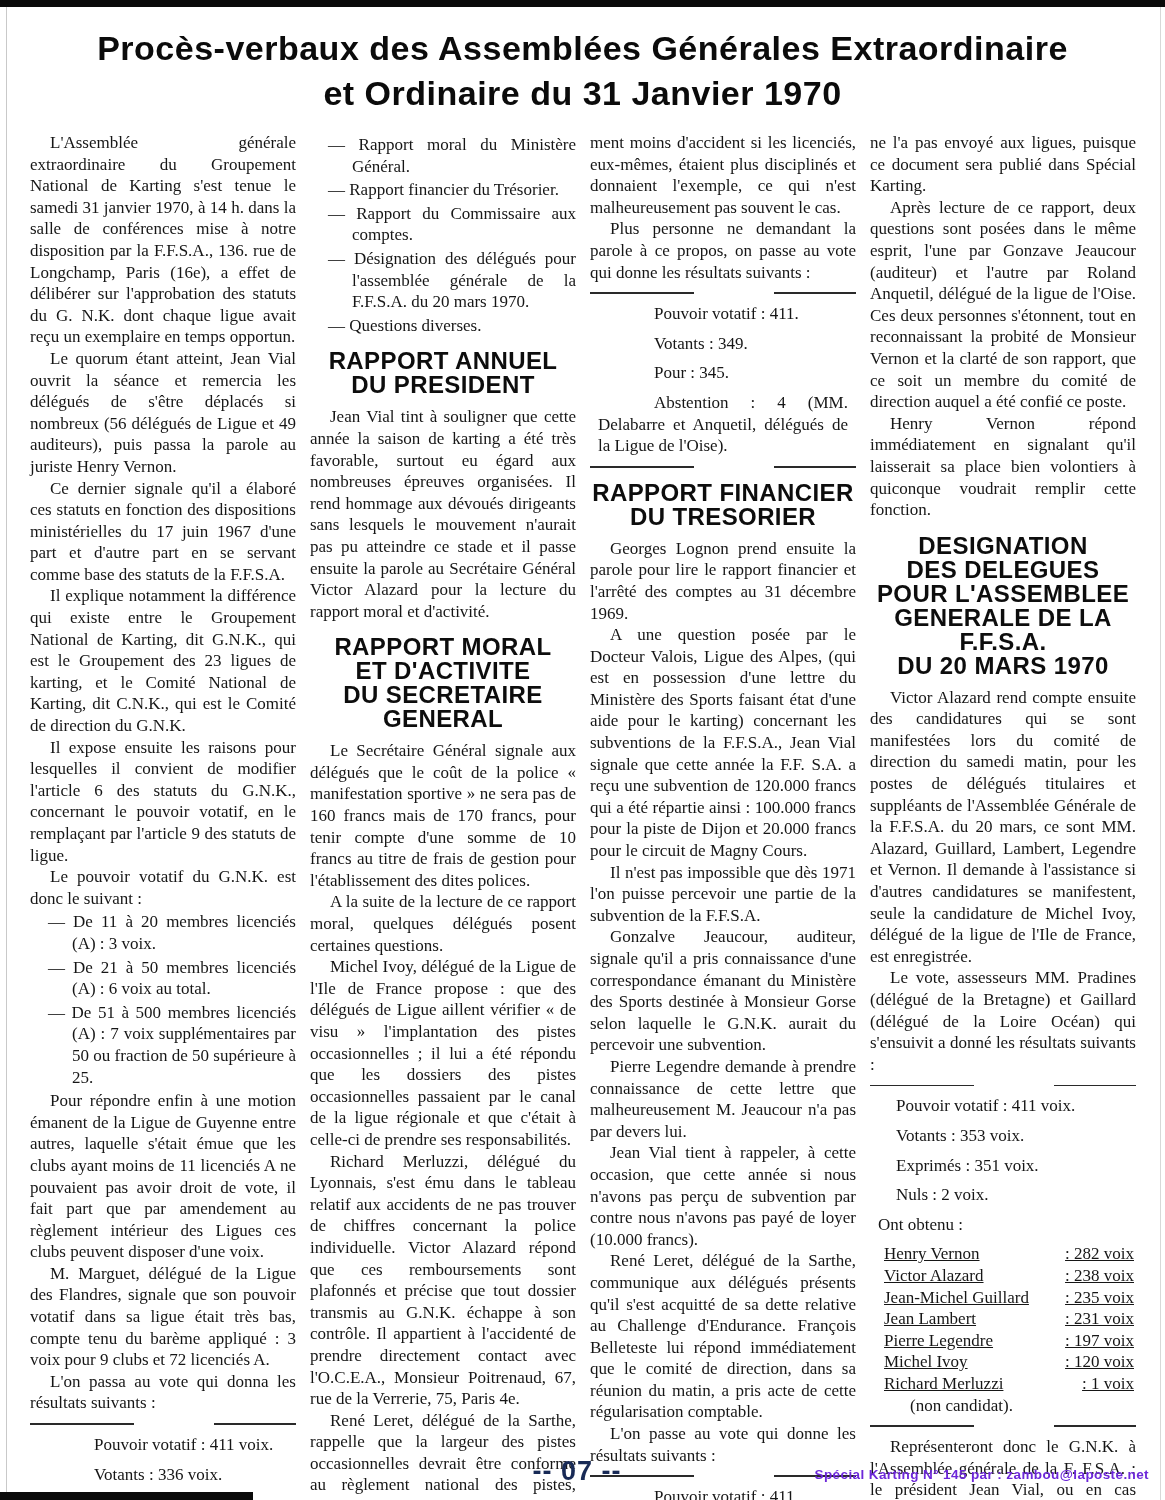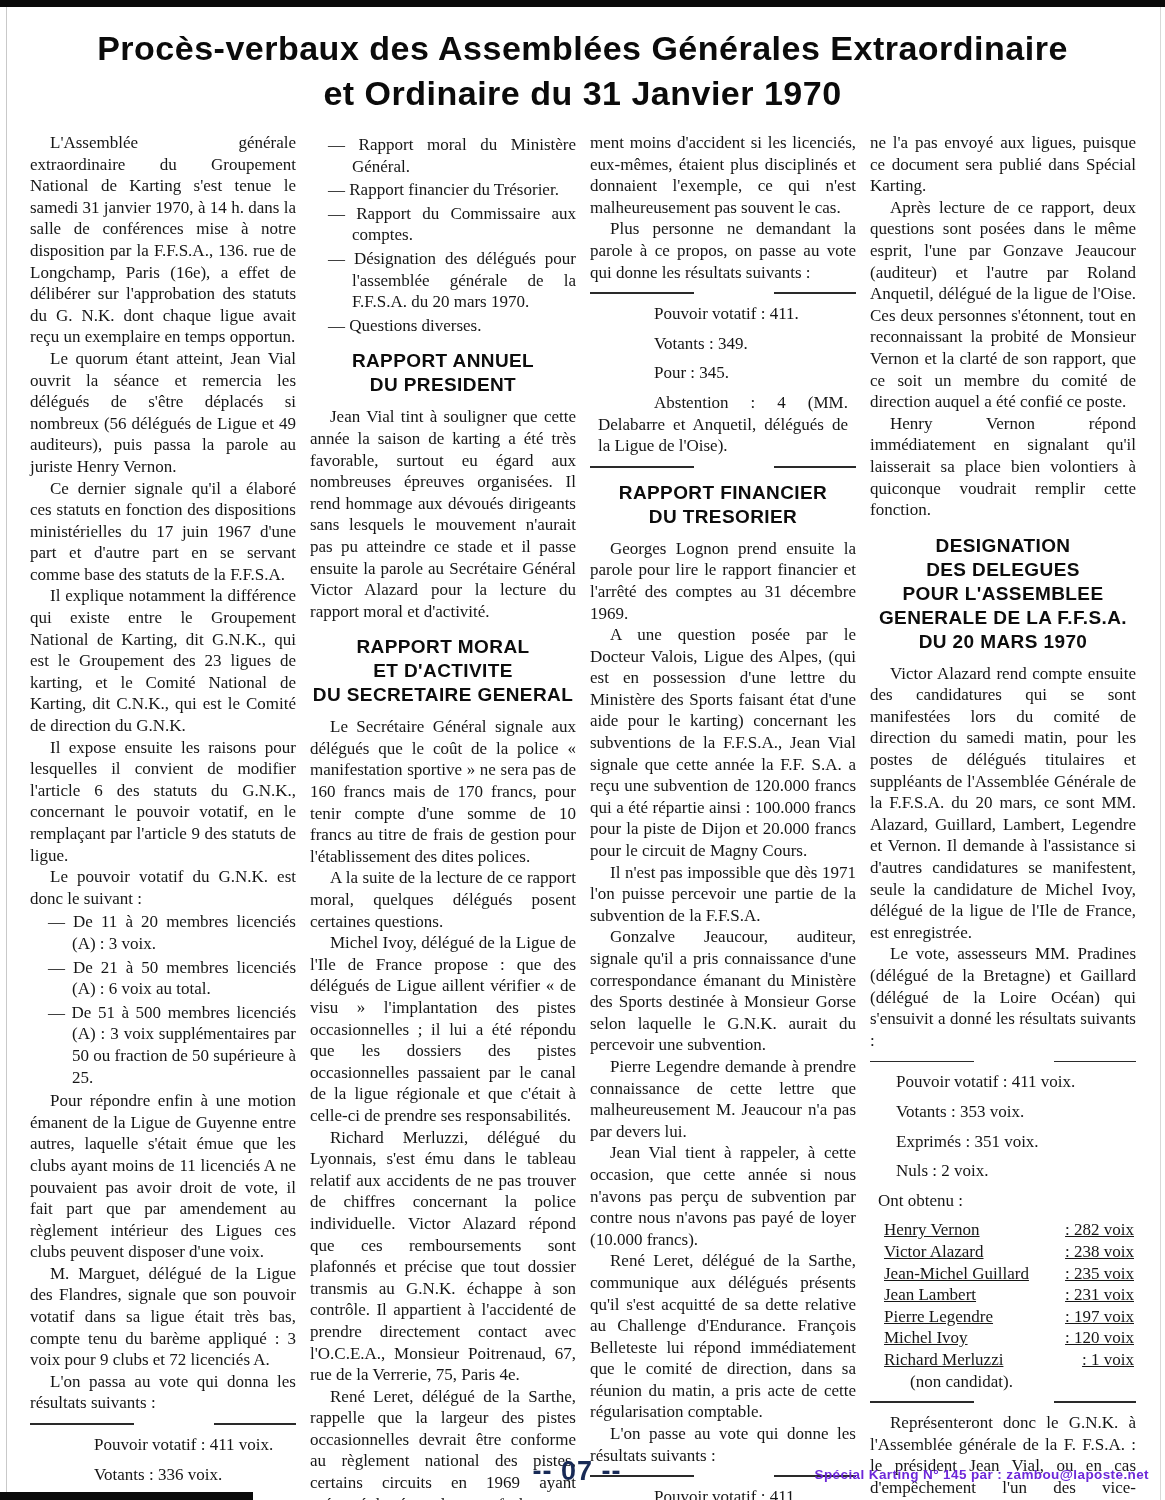--- a/index.html
+++ b/index.html
@@ -20,21 +20,21 @@
 
   .content { display:flex; gap:14px; padding:16px 26px 0 30px; }
   .col { width:266px; flex:0 0 266px; font-size:17px; line-height:21.6px; text-align:justify; }
 
   .para { margin:0; text-indent:20px;font-family:Liberation Serif, serif; }
   .para.noindent { text-indent:0; }
   .li { margin:2px 0; padding-left:42px; text-indent:-24px; text-align:justify; }
 
   .h {
     font-family:"Liberation Sans", sans-serif; font-weight:bold; text-align:center;
-    font-size:19px; line-height:24px; margin:13px 0 9px 0;
+    font-size:24px; line-height:24px; margin:13px 0 9px 0;
     white-space:pre-line; letter-spacing:0.4px; color:#0d0d0d;
   }
 
   .rule { display:flex; justify-content:space-between; align-items:center; margin:9px 0; height:2px; }
   .rule::before { content:""; width:104px; height:1.6px; background:#2a2a2a; }
   .rule::after  { content:""; width:82px;  height:1.6px; background:#2a2a2a; }
 
   .rline { margin:8px; text-indent:56px; text-align:justify; }
   .rline.small-ind { text-indent:18px; }
 
@@ -72,21 +72,21 @@
 
     <div class="col">
       <p class="para">L'Assemblée générale extraordinaire du Groupement National de Karting s'est tenue le samedi 31 janvier 1970, à 14 h. dans la salle de conférences mise à notre disposition par la F.F.S.A., 136. rue de Longchamp, Paris (16e), a effet de délibérer sur l'approbation des statuts du G. N.K. dont chaque ligue avait reçu un exemplaire en temps opportun.</p>
       <p class="para">Le quorum étant atteint, Jean Vial ouvrit la séance et remercia les délégués de s'être déplacés si nombreux (56 délégués de Ligue et 49 auditeurs), puis passa la parole au juriste Henry Vernon.</p>
       <p class="para">Ce dernier signale qu'il a élaboré ces statuts en fonction des dispositions ministérielles du 17 juin 1967 d'une part et d'autre part en se servant comme base des statuts de la F.F.S.A.</p>
       <p class="para">Il explique notamment la différence qui existe entre le Groupement National de Karting, dit G.N.K., qui est le Groupement des 23 ligues de karting, et le Comité National de Karting, dit C.N.K., qui est le Comité de direction du G.N.K.</p>
       <p class="para">Il expose ensuite les raisons pour lesquelles il convient de modifier l'article 6 des statuts du G.N.K., concernant le pouvoir votatif, en le remplaçant par l'article 9 des statuts de ligue.</p>
       <p class="para">Le pouvoir votatif du G.N.K. est donc le suivant :</p>
       <p class="li">— De 11 à 20 membres licenciés (A) : 3 voix.</p>
       <p class="li">— De 21 à 50 membres licenciés (A) : 6 voix au total.</p>
-      <p class="li">— De 51 à 500 membres licenciés (A) : 3 voix supplémentaires par 50 ou fraction de 50 supérieure à 25.</p>
+      <p class="li">— De 51 à 500 membres licenciés (A) : 7 voix supplémentaires par 50 ou fraction de 50 supérieure à 25.</p>
       <p class="para">Pour répondre enfin à une motion émanent de la Ligue de Guyenne entre autres, laquelle s'était émue que les clubs ayant moins de 11 licenciés A ne pouvaient pas avoir droit de vote, il fait part que par amendement au règlement intérieur des Ligues ces clubs peuvent disposer d'une voix.</p>
       <p class="para">M. Marguet, délégué de la Ligue des Flandres, signale que son pouvoir votatif dans sa ligue était très bas, compte tenu du barème appliqué : 3 voix pour 9 clubs et 72 licenciés A.</p>
       <p class="para">L'on passa au vote qui donna les résultats suivants :</p>
       <div class="rule"></div>
       <div>
         <p class="rline">Pouvoir votatif : 411 voix.</p>
         <p class="rline">Votants : 336 voix.</p>
         <p class="rline">Pour : 318 voix.</p>
         <p class="rline">Contre : 18 voix (les deux délégués de la Ligue de Guyennes, MM. Napias et Braquessac).</p>
       </div>

